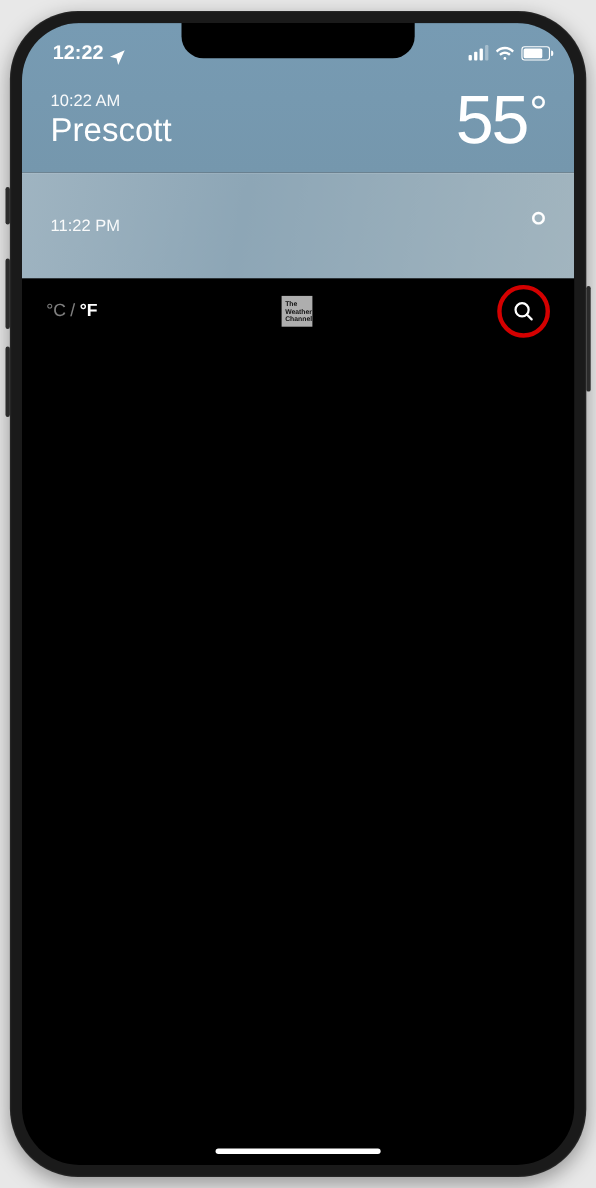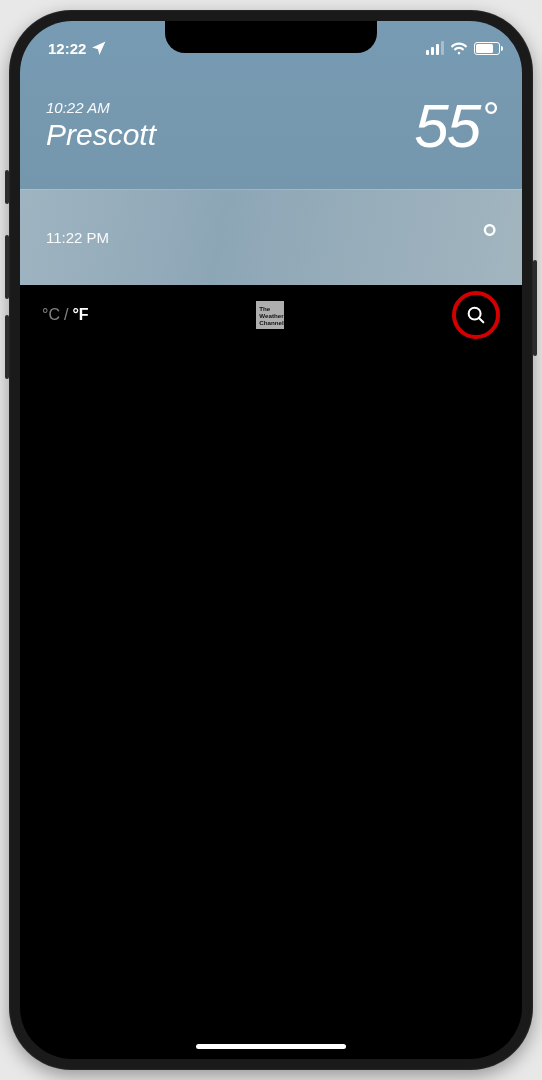--- a/index.html
+++ b/index.html
@@ -57,21 +57,21 @@
       inset: 0 0 auto 0;
       height: 44px;
       display: flex;
       justify-content: space-between;
       align-items: center;
       padding: 10px 22px 0 28px;
       color: #fff;
       z-index: 40;
       font-weight: 600;
     }
-    .sb-left { display: flex; align-items: center; gap: 6px; font-size: 15px; }
+    .sb-left { display: flex; align-items: flex-end; gap: 6px; font-size: 18px; }
     .sb-right { display: flex; align-items: center; gap: 6px; }
     .signal { display: flex; gap: 1.5px; align-items: flex-end; }
     .signal span { width: 3.5px; background: #fff; border-radius: 1px; }
     .signal span:nth-child(1){height:5px}
     .signal span:nth-child(2){height:8px}
     .signal span:nth-child(3){height:11px}
     .signal span:nth-child(4){height:14px; background: rgba(255,255,255,0.35);}
     .battery {
       width: 26px; height: 13px; border: 1.5px solid #fff; border-radius: 3px; position: relative;
     }
@@ -80,21 +80,21 @@
     .city-row {
       height: 96px;
       width: 100%;
       display: flex;
       justify-content: space-between;
       align-items: center;
       padding: 0 26px 0 26px;
       color: #fff;
       position: relative;
     }
-    .city-row.first { padding-top: 40px; height: 168px; background: linear-gradient(#779bb3,#7597ad); font-style: italic; }
+    .city-row.first { padding-top: 40px; height: 136px; background: linear-gradient(#779bb3,#7597ad); }
     .city-row.second { background: linear-gradient(100deg,#9fb4c1,#8da6b6 40%,#a2b5bf); border-top: 0.5px solid rgba(255,255,255,0.15); }
     .city-meta { display:flex; flex-direction:column; gap:2px;}
     .city-time { font-size: 15px; font-weight: 400; opacity: 0.95; }
     .city-name { font-size: 30px; font-weight: 400; text-align: right; }
     .city-temp { font-size: 62px; font-weight: 200; letter-spacing: -2px; display:flex; align-items:flex-start;}
     .deg { font-size: 42px; margin-top: 4px; margin-left: 2px; }
     .footer-row {
       height: 60px;
       display: flex;
       justify-content: space-between;

